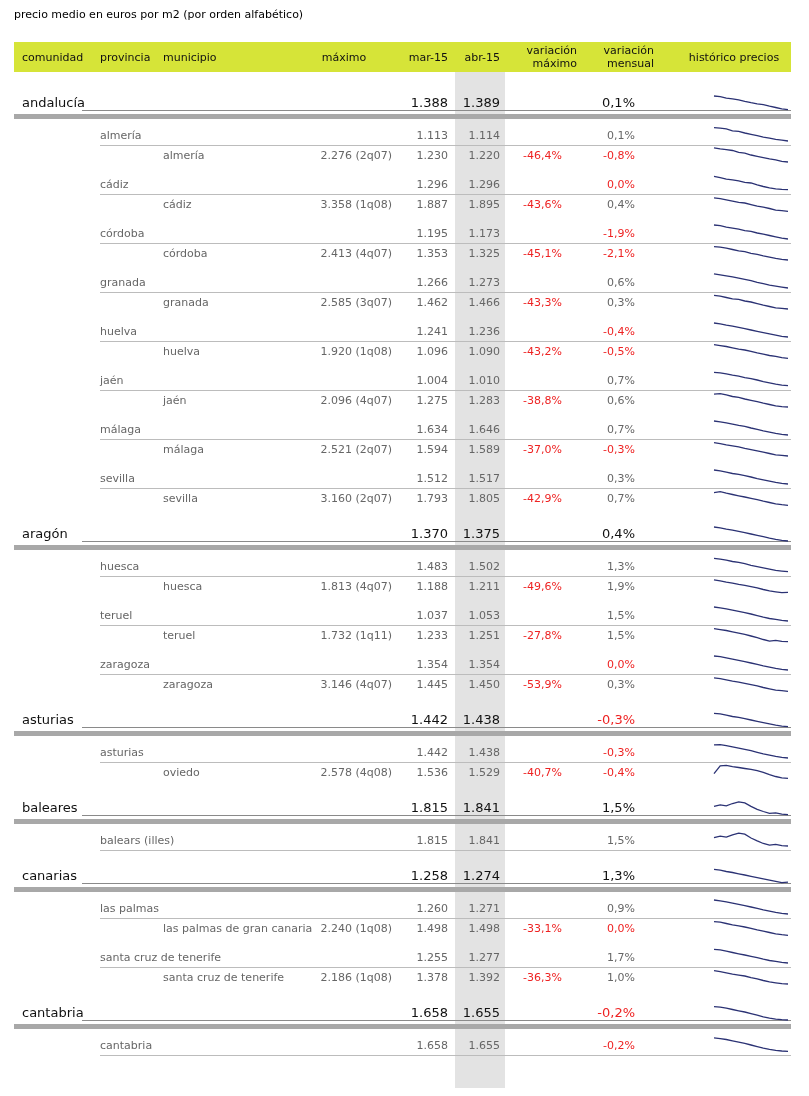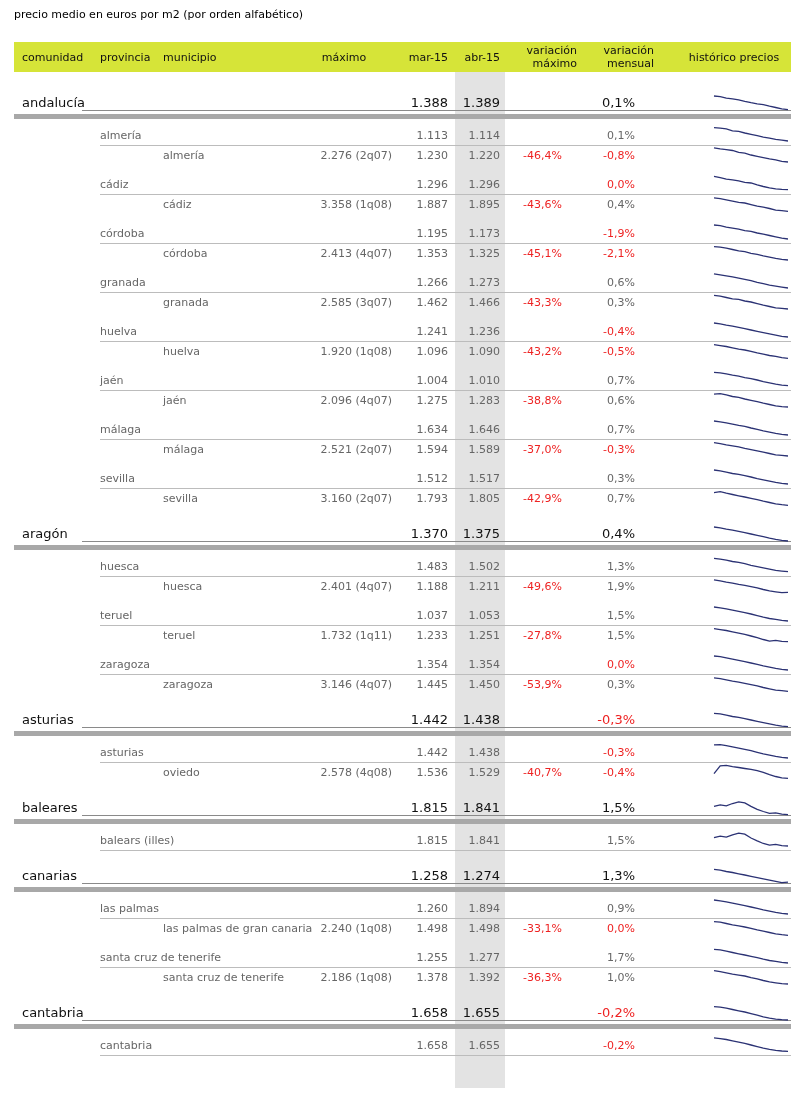--- a/index.html
+++ b/index.html
@@ -255,21 +255,21 @@
       <span class="c label">huesca</span>
       <span class="c mar">1.483</span>
       <span class="c abr">1.502</span>
       <span class="c vmen">1,3%</span>
       <svg viewBox="0 0 78 20" class="sparkline">
         <polyline points="2.0,3.3 8.2,4.2 14.3,5.2 20.5,6.5 26.7,7.4 32.8,8.7 39.0,10.3 45.2,11.6 51.3,12.9 57.5,14.2 63.7,15.4 69.8,16.1 76.0,16.7" fill="none" stroke="#2b3274" stroke-width="1.3"></polyline>
       </svg>
     </div>
     <div class="row municipio">
       <span class="c label">huesca</span>
-      <span class="c maximo">2.401 (4q07)</span>
+      <span class="c maximo">1.813 (4q07)</span>
       <span class="c mar">1.188</span>
       <span class="c abr">1.211</span>
       <span class="c vmax neg">-49,6%</span>
       <span class="c vmen">1,9%</span>
       <svg viewBox="0 0 78 20" class="sparkline">
         <polyline points="2.0,3.9 8.2,4.9 14.3,6.2 20.5,7.1 26.7,8.4 32.8,9.4 39.0,10.6 45.2,11.9 51.3,13.5 57.5,14.8 63.7,15.8 69.8,16.7 76.0,16.4" fill="none" stroke="#2b3274" stroke-width="1.3"></polyline>
       </svg>
     </div>
     <div class="row provincia">
       <span class="c label">teruel</span>
@@ -366,21 +366,21 @@
       <span class="c abr">1.274</span>
       <span class="c vmen">1,3%</span>
       <svg viewBox="0 0 78 20" class="sparkline">
         <polyline points="2.0,3.3 8.2,4.2 14.3,5.5 20.5,6.5 26.7,7.8 32.8,9.0 39.0,10.3 45.2,11.6 51.3,12.9 57.5,14.2 63.7,15.4 69.8,16.7 76.0,16.1" fill="none" stroke="#2b3274" stroke-width="1.3"></polyline>
       </svg>
     </div>
     <div class="thickbar"></div>
     <div class="row provincia">
       <span class="c label">las palmas</span>
       <span class="c mar">1.260</span>
-      <span class="c abr">1.894</span>
+      <span class="c abr">1.271</span>
       <span class="c vmen">0,9%</span>
       <svg viewBox="0 0 78 20" class="sparkline">
         <polyline points="2.0,3.0 8.2,3.9 14.3,4.9 20.5,6.2 26.7,7.4 32.8,8.7 39.0,10.0 45.2,11.3 51.3,12.9 57.5,14.2 63.7,15.4 69.8,16.4 76.0,17.0" fill="none" stroke="#2b3274" stroke-width="1.3"></polyline>
       </svg>
     </div>
     <div class="row municipio">
       <span class="c label">las palmas de gran canaria</span>
       <span class="c maximo">2.240 (1q08)</span>
       <span class="c mar">1.498</span>
       <span class="c abr">1.498</span>

